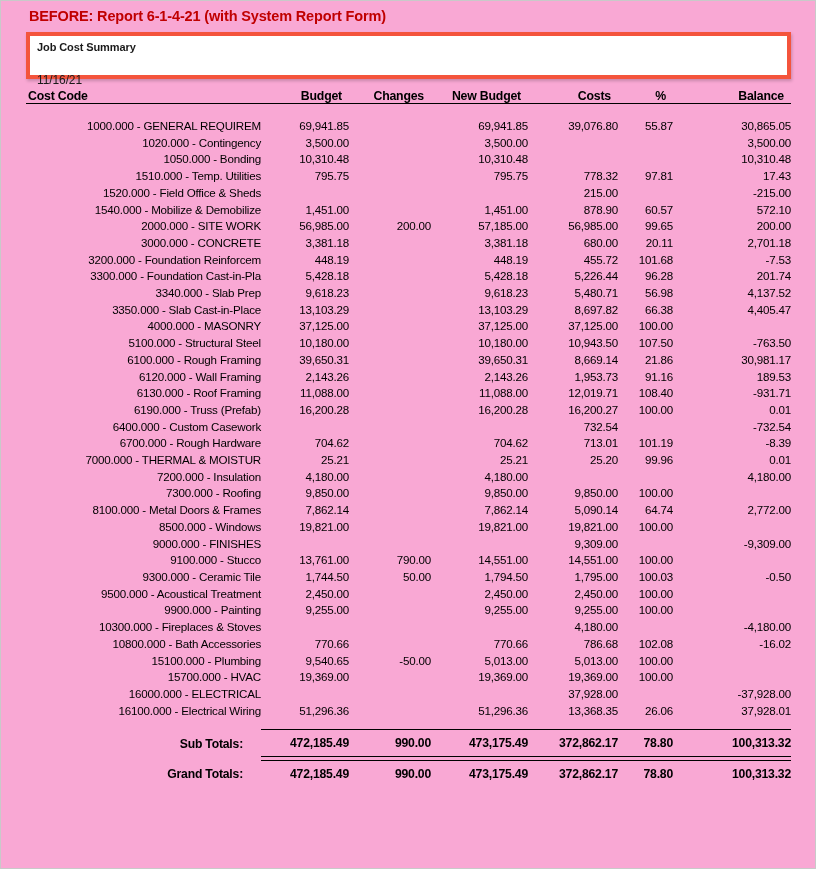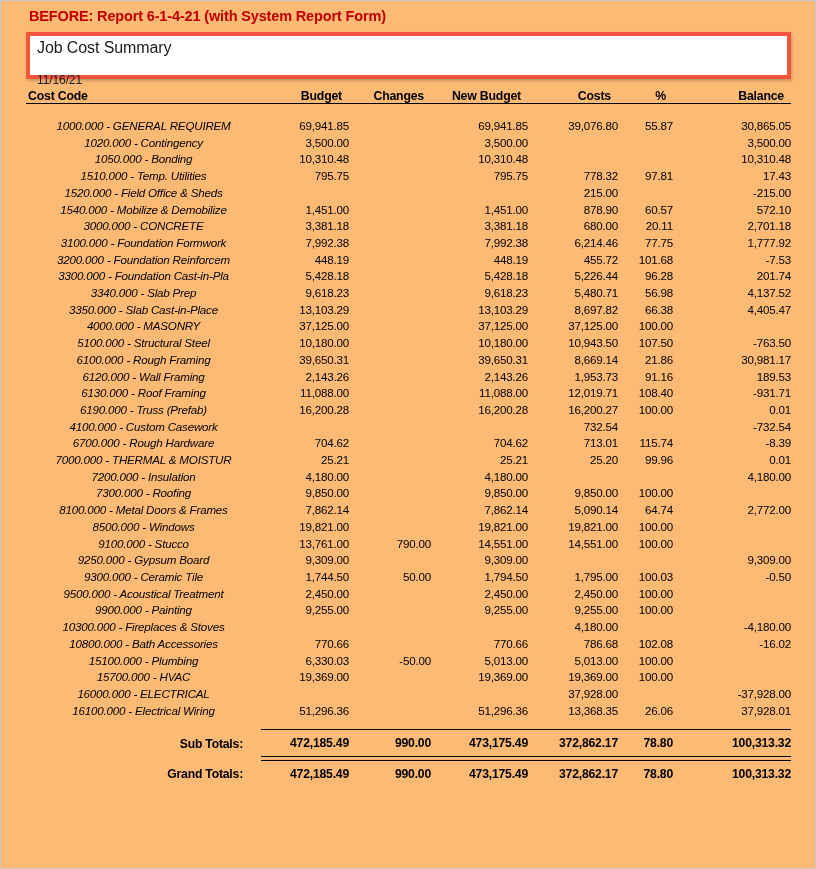--- a/index.html
+++ b/index.html
@@ -10,21 +10,21 @@
   }
   body {
     font-family: "Liberation Sans", sans-serif;
     -webkit-font-smoothing: antialiased;
   }
   .page {
     position: relative;
     width: 816px;
     height: 869px;
     box-sizing: border-box;
-    background: #fdba74;
+    background: #f9a8d4;
     border: 1px solid #c9c9c9;
     overflow: hidden;
   }
   
   .doc-title {
     position: absolute;
     left: 28px;
     top: 7px;
     font-size: 14.5px;
     font-weight: bold;
@@ -44,22 +44,22 @@
     background: #ffffff;
     box-shadow: 1px 2px 3px rgba(0,0,0,0.20);
   }
   .callout-inner {
     position: absolute;
     left: 0; top: 0; right: 0; bottom: 0;
     padding: 3px 0 0 7px;
     box-sizing: border-box;
   }
   .report-name {
-    font-size: 16px;
-    font-weight: normal;
+    font-size: 11px;
+    font-weight: bold;
     color: #1a1a1a;
     line-height: 17px;
     letter-spacing: -0.1px;
   }
   .report-date {
     font-size: 12px;
     color: #1a1a1a;
     line-height: 17px;
     margin-top: 16px;
     letter-spacing: -0.1px;
@@ -103,21 +103,21 @@
   thead th.num  { text-align: right; padding-right: 7px; }
   thead tr.head-rule th {
     border-bottom: 1.3px solid #000000;
   }
   tbody tr.spacer td { height: 14px; }
   tbody tr.data td {
     height: 16.7px;
     line-height: 16.7px;
     font-size: 11.6px;
   }
-  td.code { text-align: center; padding-left: 4px; font-style: italic; }
+  td.code { text-align: right; padding-left: 4px; }
   td.num  { text-align: right; padding-right: 7px; }
 
   
   tr.pre-total td { height: 10px; }
   tr.totals td {
     font-weight: bold;
     font-size: 12.2px;
     height: 26px;
     line-height: 26px;
   }
@@ -229,38 +229,38 @@
           <tr class="data">
             <td class="code">1540.000 - Mobilize &amp; Demobilize</td>
             <td class="num">1,451.00</td>
             <td class="num"></td>
             <td class="num">1,451.00</td>
             <td class="num">878.90</td>
             <td class="num">60.57</td>
             <td class="num">572.10</td>
           </tr>
           <tr class="data">
+            <td class="code">2000.000 - SITE WORK</td>
+            <td class="num">56,985.00</td>
+            <td class="num">200.00</td>
+            <td class="num">57,185.00</td>
+            <td class="num">56,985.00</td>
+            <td class="num">99.65</td>
+            <td class="num">200.00</td>
+          </tr>
+          <tr class="data">
             <td class="code">3000.000 - CONCRETE</td>
             <td class="num">3,381.18</td>
             <td class="num"></td>
             <td class="num">3,381.18</td>
             <td class="num">680.00</td>
             <td class="num">20.11</td>
             <td class="num">2,701.18</td>
           </tr>
           <tr class="data">
-            <td class="code">3100.000 - Foundation Formwork</td>
-            <td class="num">7,992.38</td>
-            <td class="num"></td>
-            <td class="num">7,992.38</td>
-            <td class="num">6,214.46</td>
-            <td class="num">77.75</td>
-            <td class="num">1,777.92</td>
-          </tr>
-          <tr class="data">
             <td class="code">3200.000 - Foundation Reinforcem</td>
             <td class="num">448.19</td>
             <td class="num"></td>
             <td class="num">448.19</td>
             <td class="num">455.72</td>
             <td class="num">101.68</td>
             <td class="num">-7.53</td>
           </tr>
           <tr class="data">
             <td class="code">3300.000 - Foundation Cast-in-Pla</td>
@@ -337,35 +337,35 @@
           <tr class="data">
             <td class="code">6190.000 - Truss (Prefab)</td>
             <td class="num">16,200.28</td>
             <td class="num"></td>
             <td class="num">16,200.28</td>
             <td class="num">16,200.27</td>
             <td class="num">100.00</td>
             <td class="num">0.01</td>
           </tr>
           <tr class="data">
-            <td class="code">4100.000 - Custom Casework</td>
+            <td class="code">6400.000 - Custom Casework</td>
             <td class="num"></td>
             <td class="num"></td>
             <td class="num"></td>
             <td class="num">732.54</td>
             <td class="num"></td>
             <td class="num">-732.54</td>
           </tr>
           <tr class="data">
             <td class="code">6700.000 - Rough Hardware</td>
             <td class="num">704.62</td>
             <td class="num"></td>
             <td class="num">704.62</td>
             <td class="num">713.01</td>
-            <td class="num">115.74</td>
+            <td class="num">101.19</td>
             <td class="num">-8.39</td>
           </tr>
           <tr class="data">
             <td class="code">7000.000 - THERMAL &amp; MOISTUR</td>
             <td class="num">25.21</td>
             <td class="num"></td>
             <td class="num">25.21</td>
             <td class="num">25.20</td>
             <td class="num">99.96</td>
             <td class="num">0.01</td>
@@ -398,38 +398,38 @@
             <td class="num">2,772.00</td>
           </tr>
           <tr class="data">
             <td class="code">8500.000 - Windows</td>
             <td class="num">19,821.00</td>
             <td class="num"></td>
             <td class="num">19,821.00</td>
             <td class="num">19,821.00</td>
             <td class="num">100.00</td>
             <td class="num"></td>
+          </tr>
+          <tr class="data">
+            <td class="code">9000.000 - FINISHES</td>
+            <td class="num"></td>
+            <td class="num"></td>
+            <td class="num"></td>
+            <td class="num">9,309.00</td>
+            <td class="num"></td>
+            <td class="num">-9,309.00</td>
           </tr>
           <tr class="data">
             <td class="code">9100.000 - Stucco</td>
             <td class="num">13,761.00</td>
             <td class="num">790.00</td>
             <td class="num">14,551.00</td>
             <td class="num">14,551.00</td>
             <td class="num">100.00</td>
             <td class="num"></td>
-          </tr>
-          <tr class="data">
-            <td class="code">9250.000 - Gypsum Board</td>
-            <td class="num">9,309.00</td>
-            <td class="num"></td>
-            <td class="num">9,309.00</td>
-            <td class="num"></td>
-            <td class="num"></td>
-            <td class="num">9,309.00</td>
           </tr>
           <tr class="data">
             <td class="code">9300.000 - Ceramic Tile</td>
             <td class="num">1,744.50</td>
             <td class="num">50.00</td>
             <td class="num">1,794.50</td>
             <td class="num">1,795.00</td>
             <td class="num">100.03</td>
             <td class="num">-0.50</td>
           </tr>
@@ -464,21 +464,21 @@
             <td class="code">10800.000 - Bath Accessories</td>
             <td class="num">770.66</td>
             <td class="num"></td>
             <td class="num">770.66</td>
             <td class="num">786.68</td>
             <td class="num">102.08</td>
             <td class="num">-16.02</td>
           </tr>
           <tr class="data">
             <td class="code">15100.000 - Plumbing</td>
-            <td class="num">6,330.03</td>
+            <td class="num">9,540.65</td>
             <td class="num">-50.00</td>
             <td class="num">5,013.00</td>
             <td class="num">5,013.00</td>
             <td class="num">100.00</td>
             <td class="num"></td>
           </tr>
           <tr class="data">
             <td class="code">15700.000 - HVAC</td>
             <td class="num">19,369.00</td>
             <td class="num"></td>

